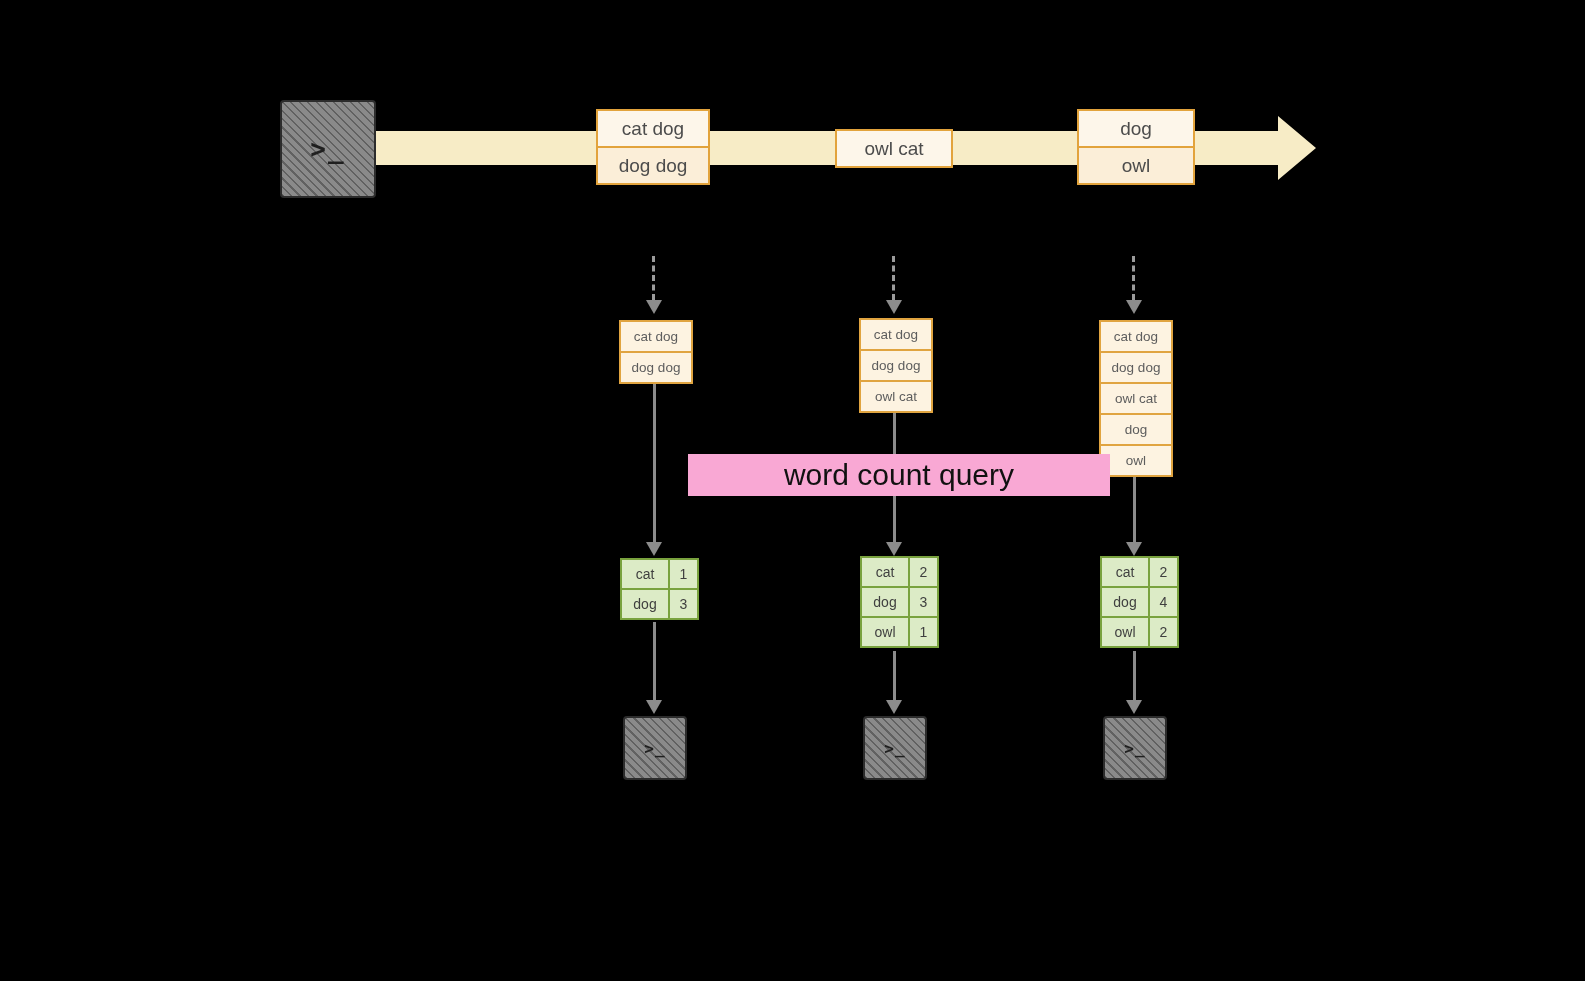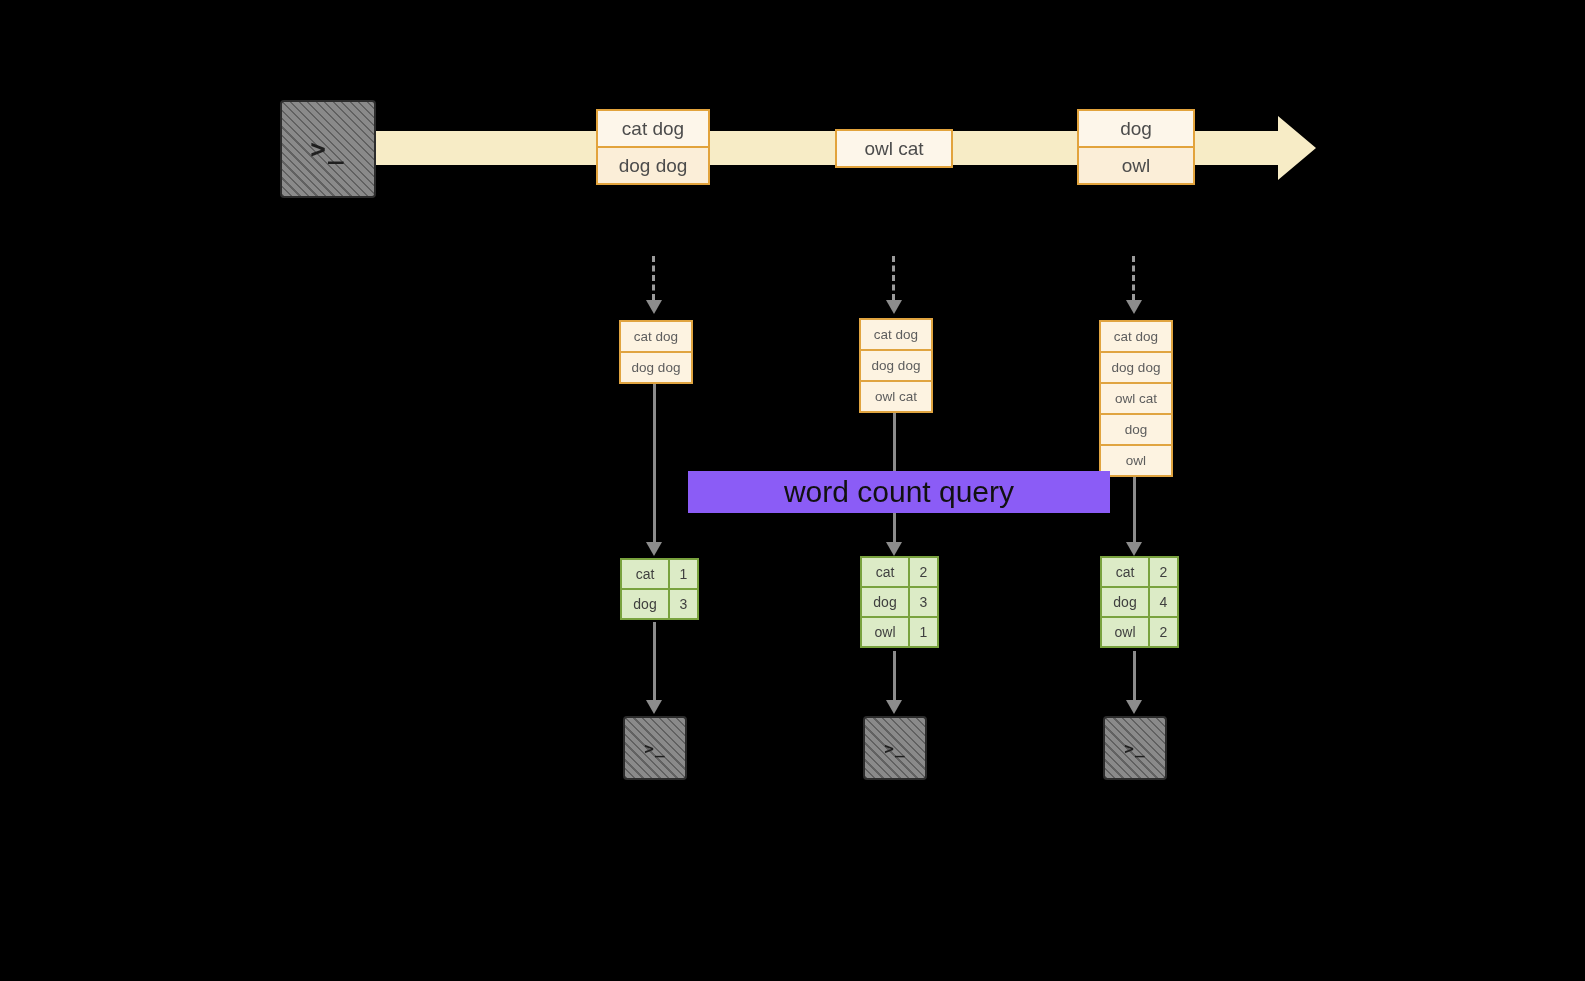--- a/index.html
+++ b/index.html
@@ -30,21 +30,21 @@
   .dash-line{position:absolute;width:0;border-left:3px dashed #9b9b9b;height:44px;}
   .arrow-head{position:absolute;width:0;height:0;border-left:8px solid transparent;border-right:8px solid transparent;border-top:14px solid #8c8c8c;}
   
   .arrow-line{position:absolute;width:3px;background:#8c8c8c;}
   
   .buffer{position:absolute;z-index:2;}
   .buf-box{width:70px;height:29px;border:2px solid #e0a440;background:#fdf3e1;margin-top:-2px;
     display:flex;align-items:center;justify-content:center;font-size:13.5px;color:#5d5d5d;}
   .buf-box:first-child{margin-top:0;}
   
-  .banner{position:absolute;left:688px;top:471px;width:422px;height:42px;background:#8b5cf6;z-index:5;
+  .banner{position:absolute;left:688px;top:454px;width:422px;height:42px;background:#f9a8d4;z-index:5;
     display:flex;align-items:center;justify-content:center;font-size:30px;color:#111111;}
   
   .wc-table{position:absolute;display:grid;grid-template-columns:46px 27px;gap:2px;padding:2px;background:#79a23e;z-index:2;}
   .wc-cell{background:#dcebc6;height:28px;display:flex;align-items:center;justify-content:center;
     font-size:14px;color:#3f3f3f;}
 </style>
 </head>
 <body>
 
 <div class="stage">

